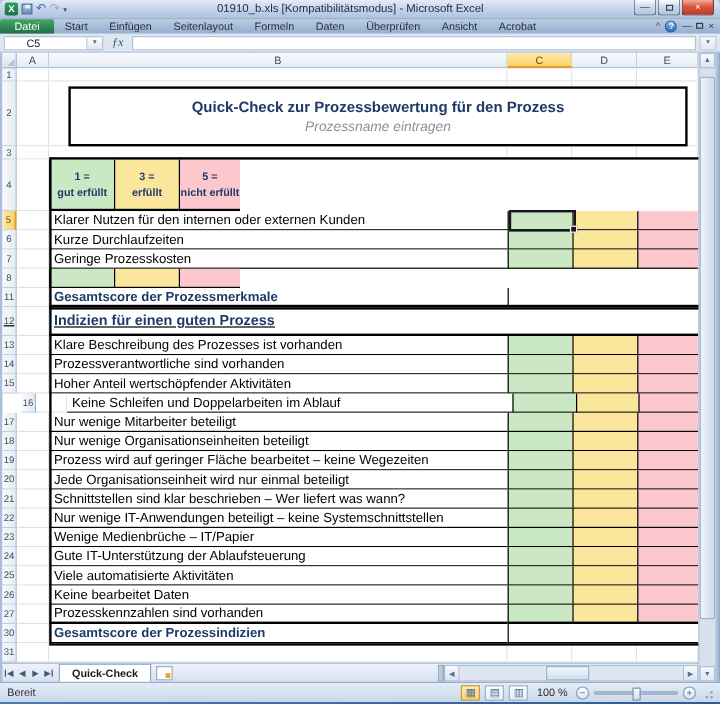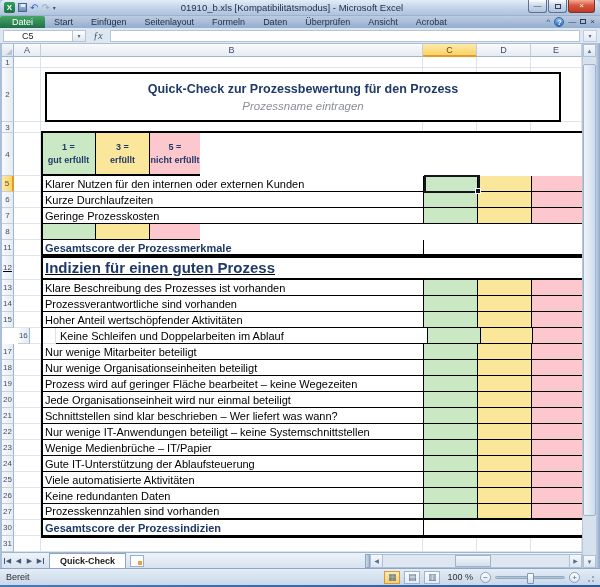--- a/index.html
+++ b/index.html
@@ -70,21 +70,21 @@
   .rownum.sel { background:linear-gradient(90deg,#fee9ae,#fbd363); border-right:2px solid #e09a2e; color:#5f4c1e; }
   .gridcell { border-right:1px solid #dde3ec; border-bottom:1px solid #dde3ec; background:#fff; }
   .cell-b { width:382px; border-bottom:1px solid #000; background:#fff; font-size:11px; color:#000;
     display:flex; align-items:center; padding-left:4px; white-space:nowrap; overflow:hidden; }
   .cell-b.blue { font-weight:bold; color:#1f3a68; }
   .rating { border-left:1px solid #000; border-bottom:1px solid #000; }
   .rating.hdr { display:flex; flex-direction:column; align-items:center; justify-content:center;
     font-size:9px; font-weight:bold; color:#1f3a68; gap:3px; white-space:nowrap; }
   .merged-score { width:159px; border-left:1px solid #000; border-bottom:1px solid #000; background:#fff; }
   .section-cell { width:541px; border-bottom:2px solid #000; background:#fff; font-weight:bold; color:#1f3a68;
-    font-size:15px; display:flex; align-items:center; padding-left:4px; }
+    font-size:12px; display:flex; align-items:center; padding-left:4px; }
   .thickb .cell-b, .thickb .rating, .thickb .merged-score { border-bottom-width:2px; }
 
   .title-box { position:absolute; border:2px solid #000; background:#fff; z-index:5;
     display:flex; flex-direction:column; align-items:center; justify-content:center; gap:4px; }
   .tb-title { font-size:12.5px; font-weight:bold; color:#1f3a68; }
   .tb-sub { font-size:11.5px; font-style:italic; color:#8a8f96; }
   .block-border { position:absolute; border:2px solid #000; pointer-events:none; z-index:4; }
   .sel-cell { position:absolute; border:2px solid #15151f; z-index:6; pointer-events:none; }
   .sel-cell::after { content:""; position:absolute; right:-3px; bottom:-3px; width:4px; height:4px;
     background:#15151f; border:1px solid #fff; }
@@ -383,21 +383,21 @@
               <div class="rownum">25</div>
               <div class="gridcell" style="width: 27px;"></div>
               <div class="cell-b">Viele automatisierte Aktivitäten</div>
               <div class="rating" style="width: 54px; background: rgb(203, 232, 197);"></div>
               <div class="rating" style="width: 54px; background: rgb(251, 231, 155);"></div>
               <div class="rating" style="width: 51px; background: rgb(252, 199, 205);"></div>
             </div>
             <div class="srow" style="height: 16px;">
               <div class="rownum">26</div>
               <div class="gridcell" style="width: 27px;"></div>
-              <div class="cell-b">Keine redundanten Daten</div>
+              <div class="cell-b">Keine bearbeitet Daten</div>
               <div class="rating" style="width: 54px; background: rgb(203, 232, 197);"></div>
               <div class="rating" style="width: 54px; background: rgb(251, 231, 155);"></div>
               <div class="rating" style="width: 51px; background: rgb(252, 199, 205);"></div>
             </div>
             <div class="srow thickb" style="height: 16px;">
               <div class="rownum">27</div>
               <div class="gridcell" style="width: 27px;"></div>
               <div class="cell-b">Prozesskennzahlen sind vorhanden</div>
               <div class="rating" style="width: 54px; background: rgb(203, 232, 197);"></div>
               <div class="rating" style="width: 54px; background: rgb(251, 231, 155);"></div>
@@ -411,21 +411,21 @@
             </div>
             <div class="srow" style="height: 16px;">
               <div class="rownum">31</div>
               <div class="gridcell" style="width: 27px;"></div>
               <div class="gridcell" style="width: 382px;"></div>
               <div class="gridcell" style="width: 54px;"></div>
               <div class="gridcell" style="width: 54px;"></div>
               <div class="gridcell" style="width: 51px;"></div>
             </div>
           </div>
-        <div class="title-box" id="titlebox" style="top: 28px; left: 43px; width: 516px; height: 50px; align-items: center;">
+        <div class="title-box" id="titlebox" style="top: 28px; left: 55px; width: 516px; height: 50px; align-items: center;">
           <div class="tb-title">Quick-Check zur Prozessbewertung für den Prozess</div>
           <div class="tb-sub">Prozessname eintragen</div>
         </div>
         <div class="block-border" id="block1" style="top: 87px; left: 39px; width: 545px; height: 127px;"></div>
         <div class="block-border" id="block2" style="top: 210px; left: 39px; width: 545px; height: 284px;"></div>
         <div class="sel-cell" id="selcell" style="top: 131px; left: 422px; width: 56px; height: 18px;"></div>
       </div>
       <div class="tabbar">
         <div class="nav-btn">
             <span class="nav-bar"></span>

